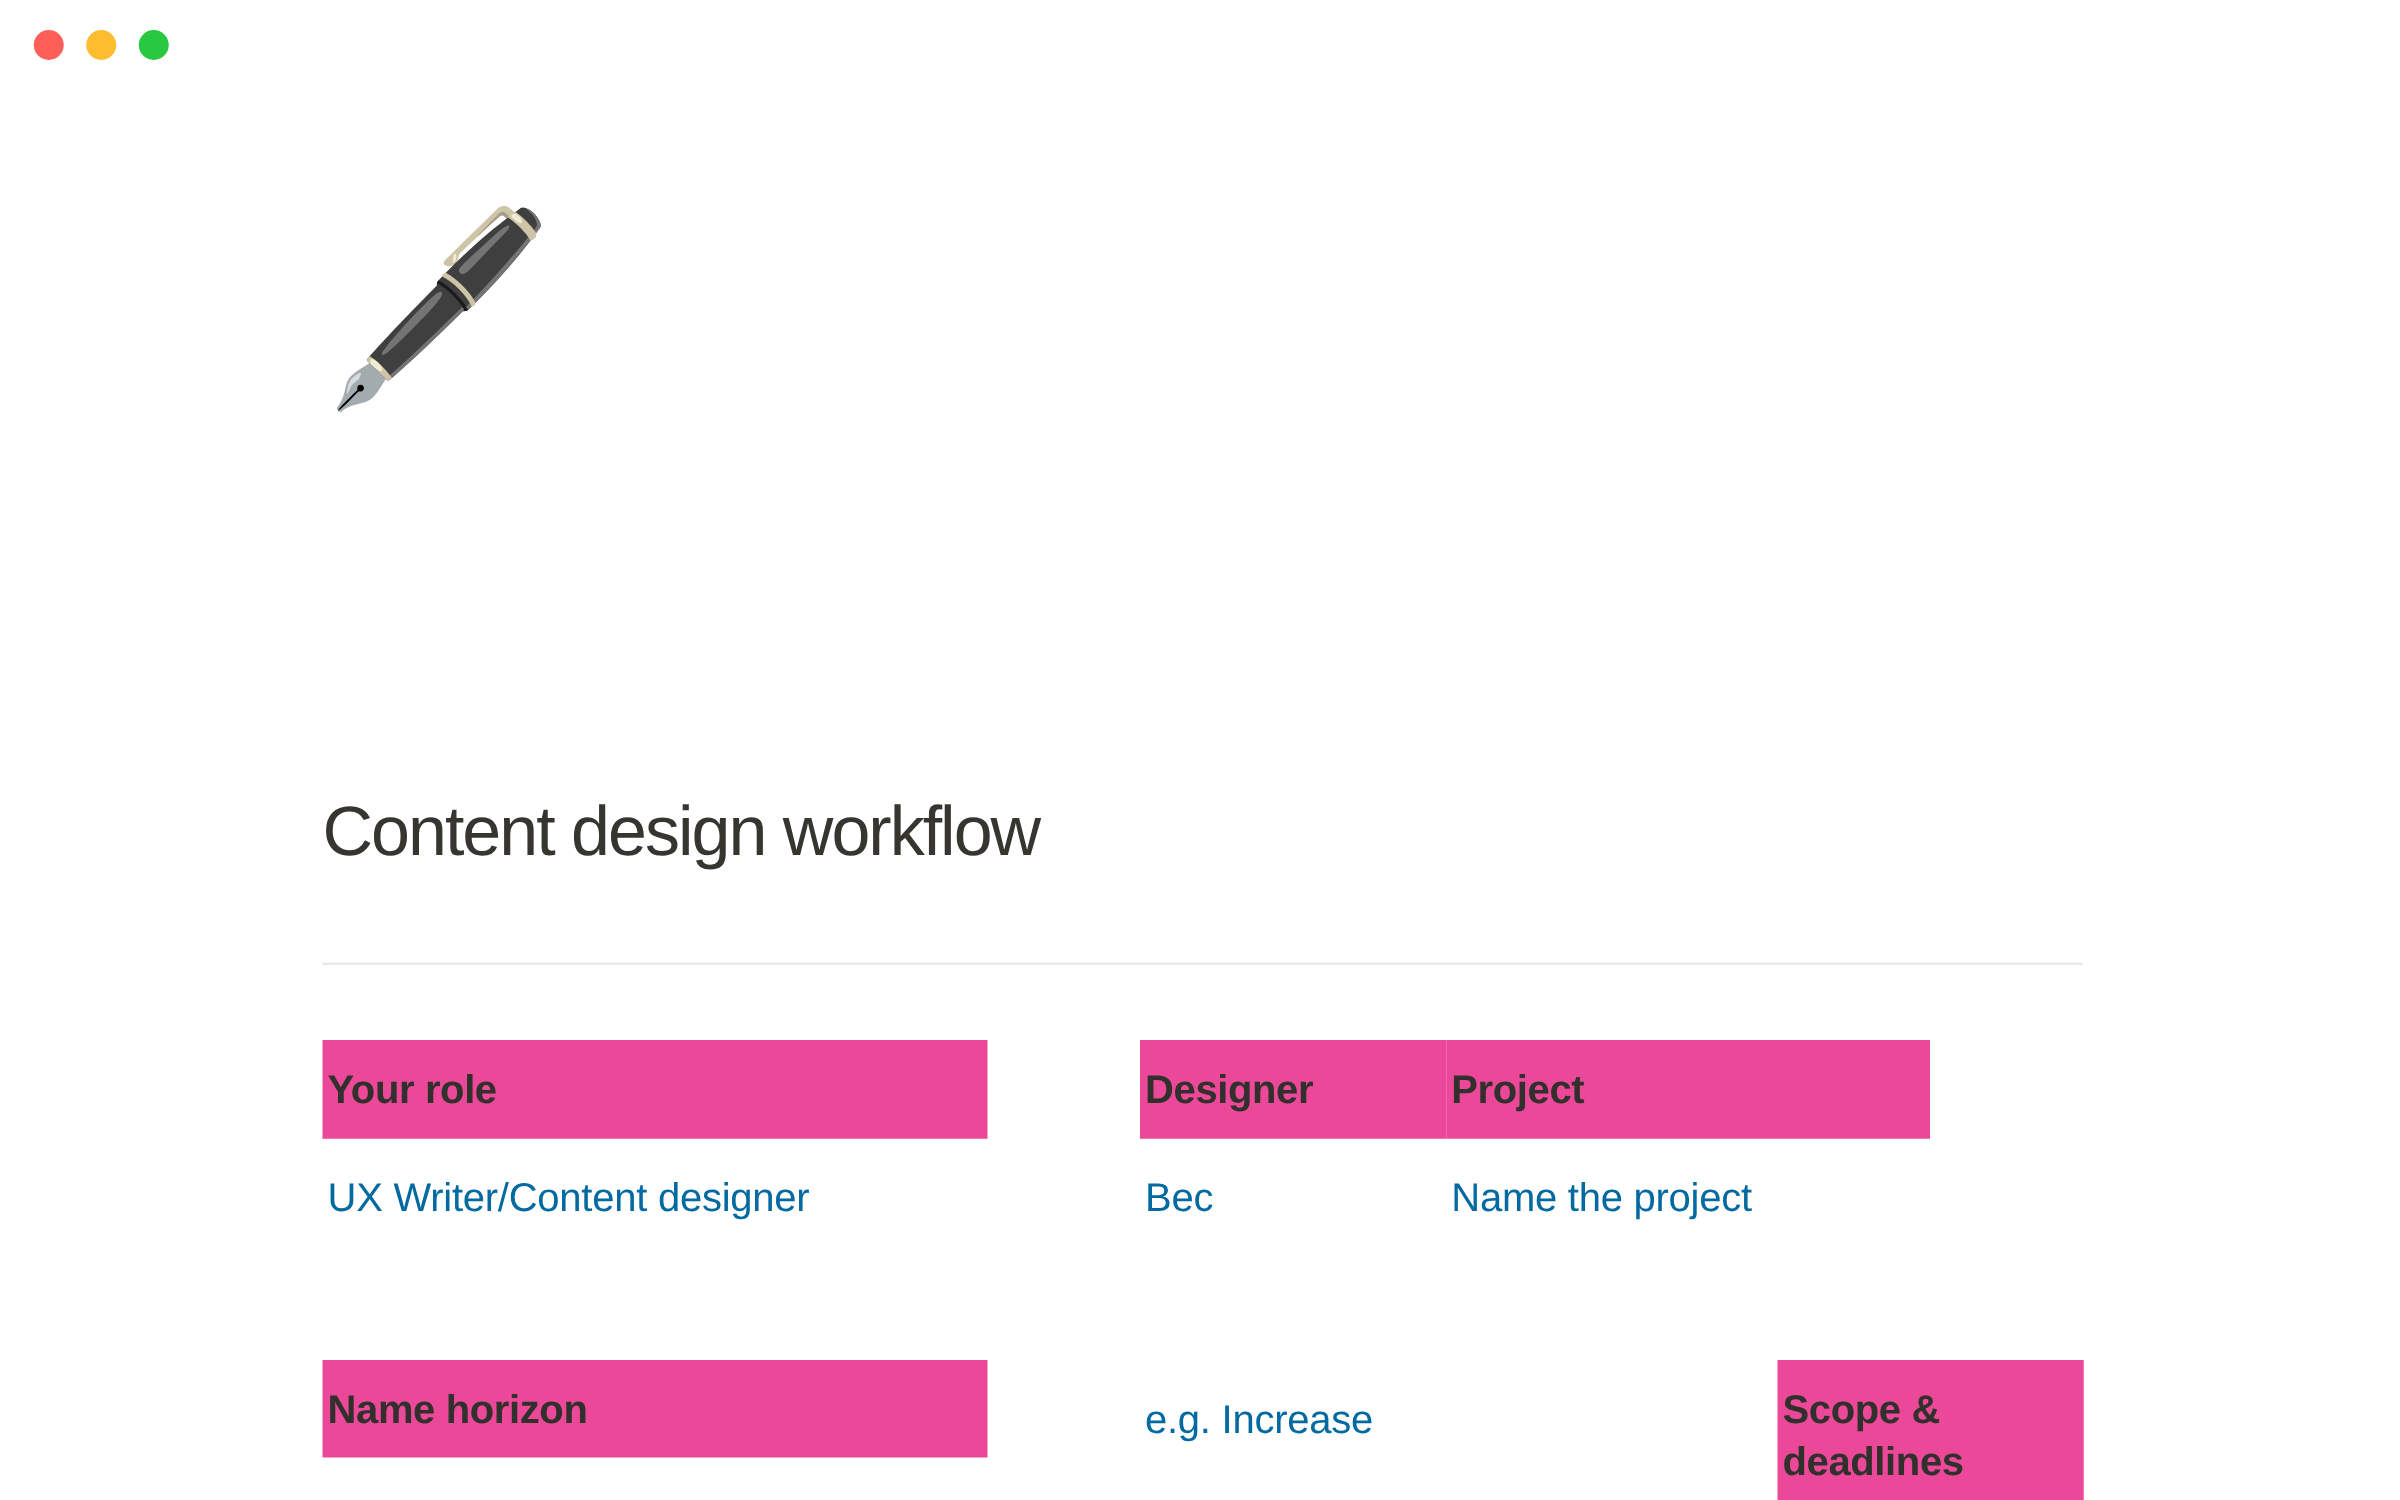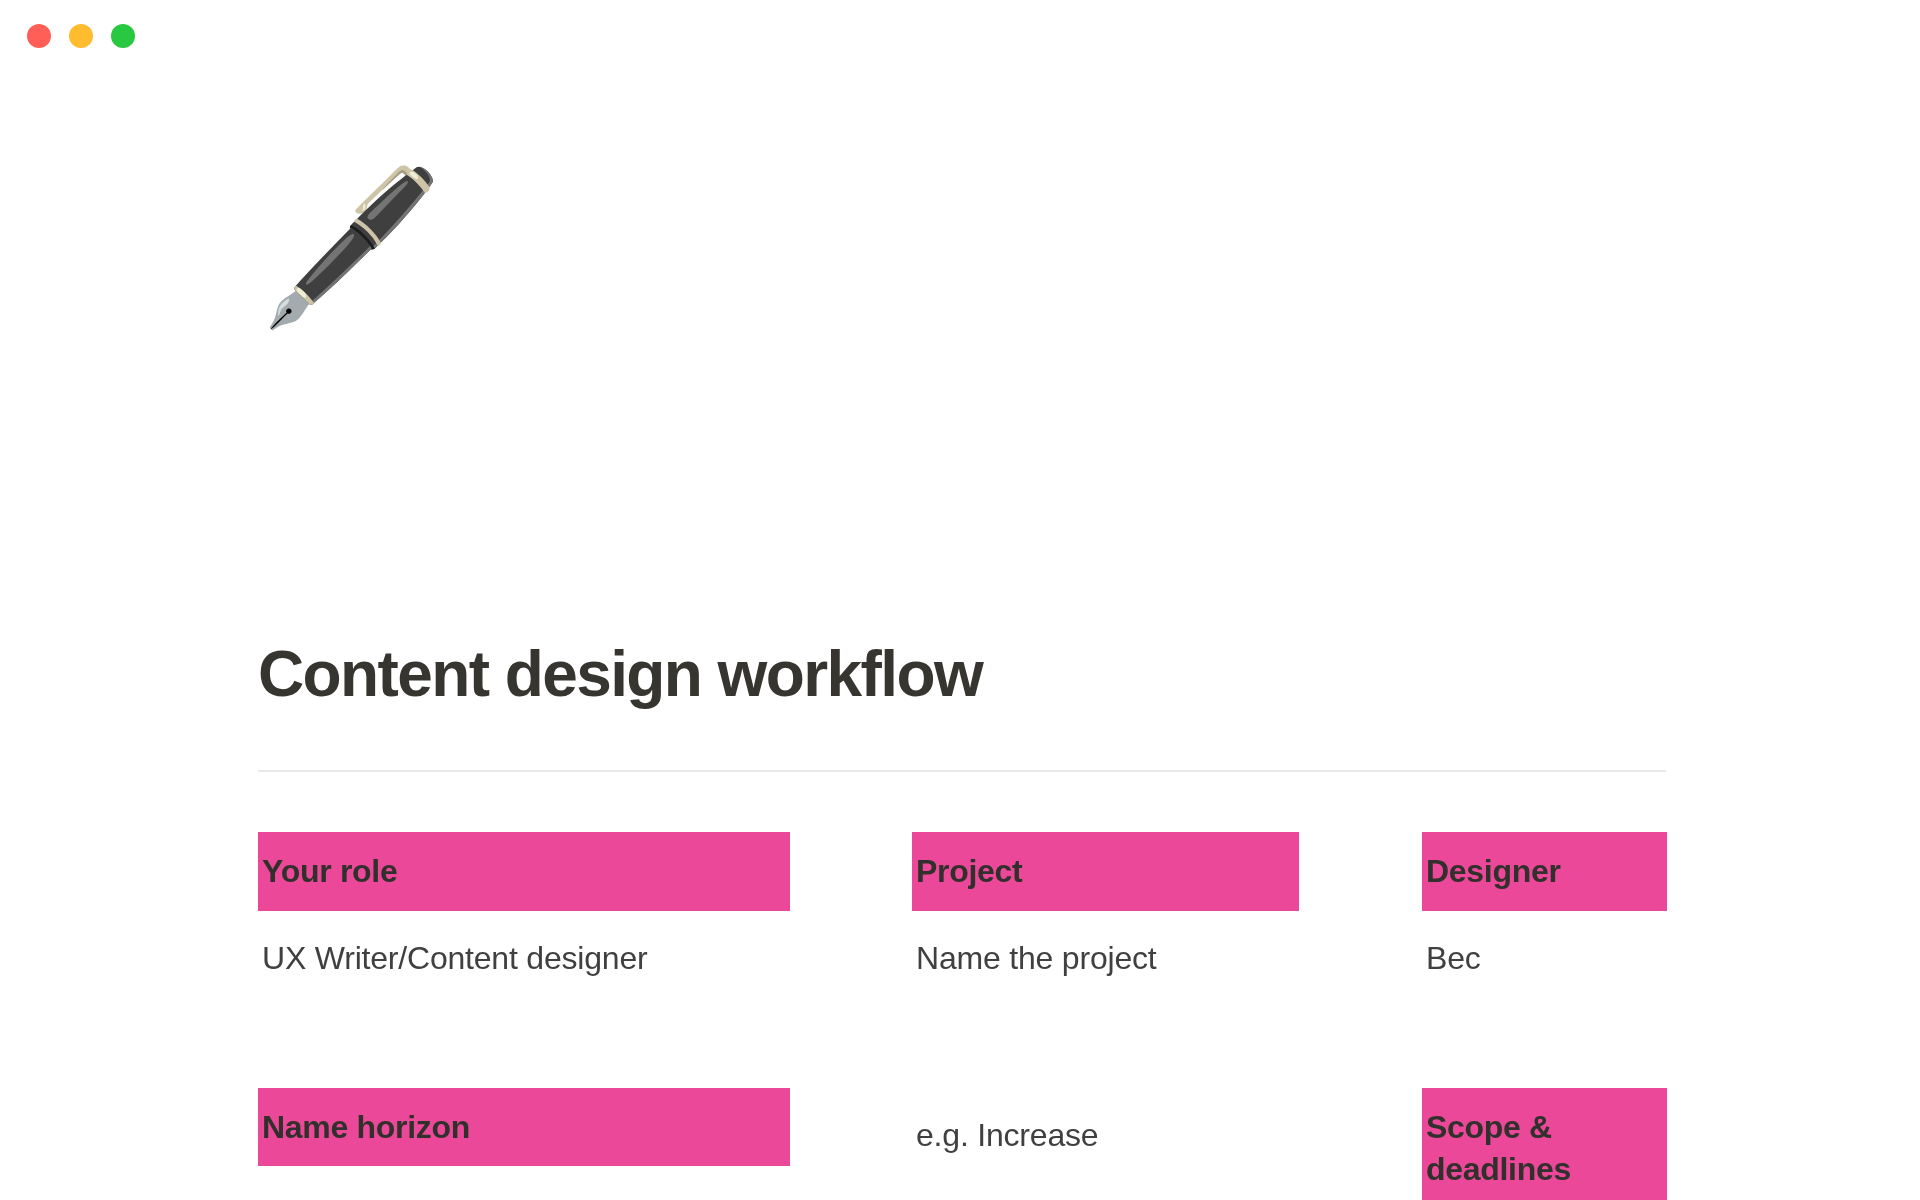--- a/index.html
+++ b/index.html
@@ -62,23 +62,23 @@
     user-select: none;
     filter: saturate(0.15) contrast(1.05);
     font-family: "DejaVu Sans", sans-serif;
   }
 
   .page-title {
     position: absolute;
     left: 258px;
     top: 535px;
     width: 1420px;
-    font-size: 64px;
+    font-size: 56px;
     line-height: 1.08;
-    font-weight: 700;
+    font-weight: 400;
     letter-spacing: -1.6px;
     color: #37352f;
     font-family: "Liberation Sans", sans-serif;
   }
 
   .divider {
     position: absolute;
     left: 258px;
     top: 708px;
     width: 1408px;
@@ -116,21 +116,21 @@
     color: #32302c;
     font-size: 32px;
     font-weight: 700;
     letter-spacing: -0.3px;
     line-height: 1.33;
     padding: 18px 4px 18px 4px;
     box-sizing: border-box;
   }
 
   .field-value {
-    color: #404040;
+    color: #0369a1;
     font-size: 32px;
     font-weight: 400;
     letter-spacing: -0.2px;
     line-height: 1.35;
     padding: 26px 4px 0 4px;
     box-sizing: border-box;
     white-space: nowrap;
   }
 </style>
 </head>
@@ -155,28 +155,28 @@
     <div class="divider"></div>
 
     <div class="grid">
 
       <div class="grid-row">
         <div class="col col-1">
           <div class="field-header">Your role</div>
           <div class="field-value">UX Writer/Content designer</div>
         </div>
 
+        <div class="col col-3">
+          <div class="field-header">Designer</div>
+          <div class="field-value">Bec</div>
+        </div>
+
         <div class="col col-2">
           <div class="field-header">Project</div>
           <div class="field-value">Name the project</div>
-        </div>
-
-        <div class="col col-3">
-          <div class="field-header">Designer</div>
-          <div class="field-value">Bec</div>
         </div>
       </div>
 
       <div class="grid-row">
         <div class="col col-1">
           <div class="field-header">Name horizon</div>
           <div class="field-value">e.g. 2 weeks to research,</div>
         </div>
 
         <div class="col col-2">

